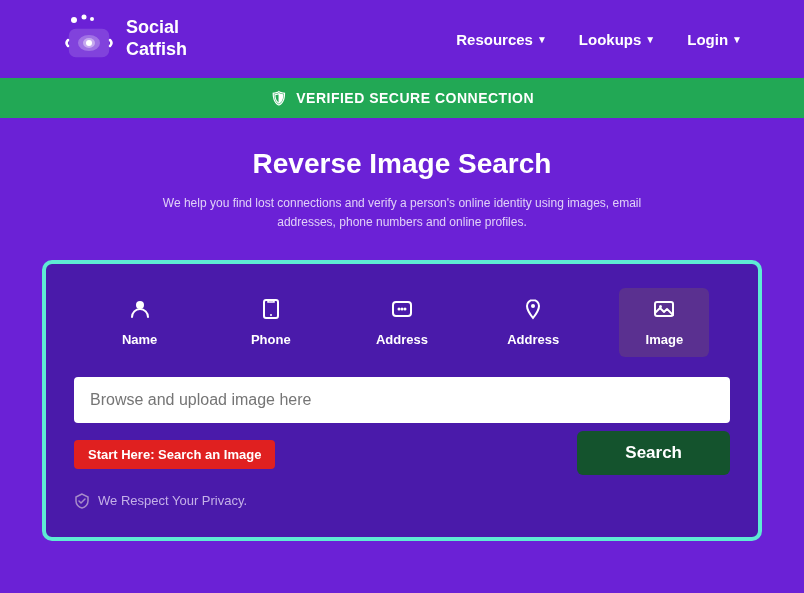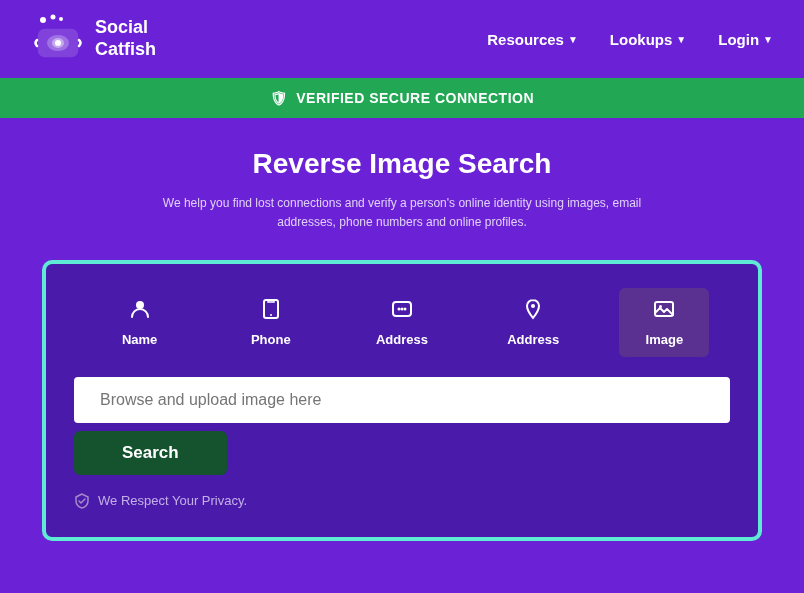--- a/index.html
+++ b/index.html
@@ -10,21 +10,21 @@
       min-height: 593px;
       overflow-x: hidden;
     }
 
     
     .header {
       background: #6b21d6;
       display: flex;
       align-items: center;
       justify-content: space-between;
-      padding: 0 31px;
+      padding: 0 62px;
       height: 78px;
     }
     .logo-area {
       display: flex;
       align-items: center;
       gap: 10px;
     }
     .logo-icon {
       width: 54px;
       height: 54px;
@@ -140,21 +140,21 @@
     
     .input-area {
       position: relative;
       margin-bottom: 10px;
     }
     .image-upload-input {
       width: 100%;
       background: white;
       border: none;
       border-radius: 4px;
-      padding: 14px 26px;
+      padding: 14px 16px;
       font-size: 16px;
       color: #4c1d95;
       outline: none;
       cursor: pointer;
     }
 
     
     .action-row {
       display: flex;
       align-items: center;
@@ -298,20 +298,21 @@
         </span>
         <span class="tab-label">Image</span>
       </div>
     </div>
 
     <div class="input-area">
       <input type="text" class="image-upload-input" readonly="" placeholder="Browse and upload image here" style="">
     </div>
 
     <div class="action-row">
+      <div class="start-here-badge">Start Here: Search an Image</div>
       <button class="search-button">Search</button>
     </div>
 
     <div class="privacy-row">
       <span class="privacy-shield">
         <svg width="16" height="16" viewBox="0 0 16 16" fill="none" xmlns="http://www.w3.org/2000/svg">
           <path d="M8 1L2 4v4c0 3.31 2.55 6.41 6 7 3.45-.59 6-3.69 6-7V4L8 1z" stroke="#a78bca" stroke-width="1.5" fill="none"></path>
           <path d="M5 8l2 2 4-4" stroke="#a78bca" stroke-width="1.5" stroke-linecap="round" stroke-linejoin="round"></path>
         </svg>
       </span>

